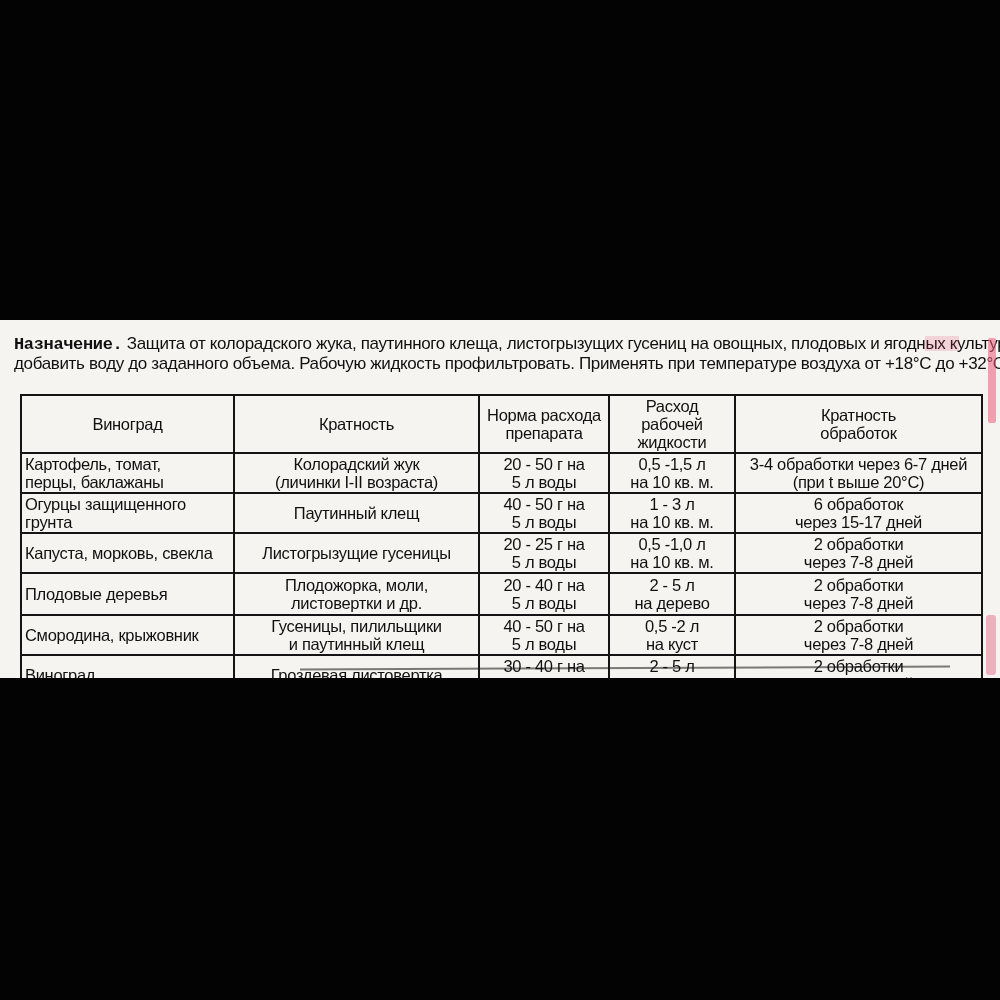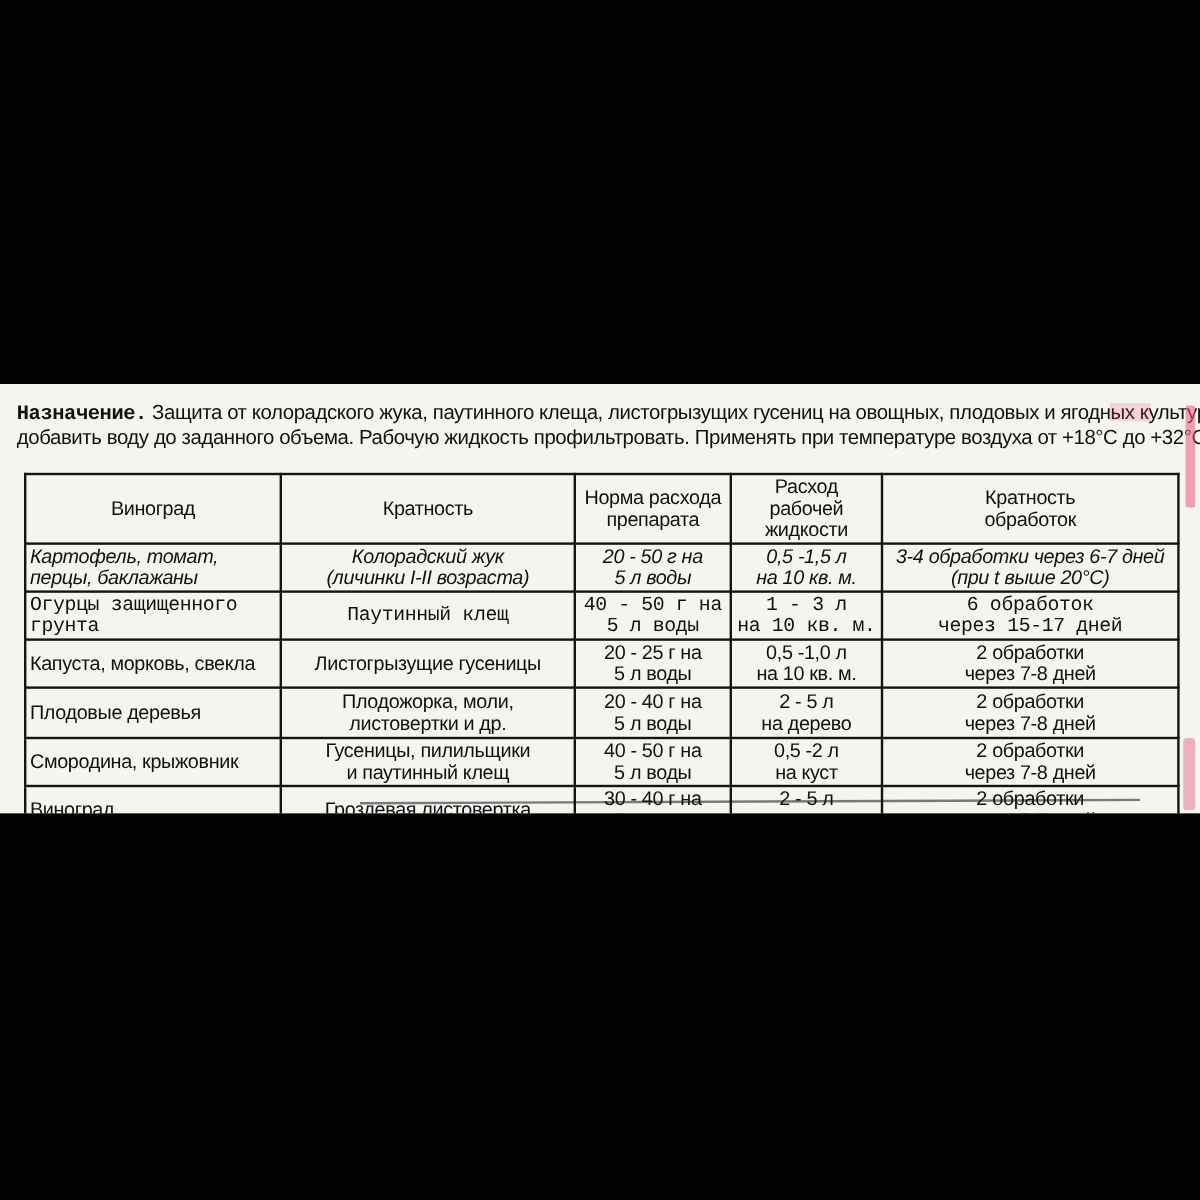--- a/index.html
+++ b/index.html
@@ -41,22 +41,22 @@
     border: 2.6px solid #141414;
     padding: 1px 3px;
     white-space: pre-line;
     vertical-align: middle;
     font-weight: 500;
   }
   table.apply th { font-weight: 500; text-align: center; }
   td.c0 { text-align: left; padding-left: 7px; }
   td.c1, td.c2, td.c3, td.c4 { text-align: center; }
   tr.hdr       { height: 32px; }
-  tr.r0 { height: 30px; font-style: italic; }
-  tr.r1 { height: 40px; font-family: Liberation Mono, monospace; }
+  tr.r0 { height: 30px; }
+  tr.r1 { height: 40px; }
   tr.r2 { height: 37px; }
   tr.r3 { height: 42px; margin-left: 35px; }
   tr.r4 { height: 40px; }
   tr.r5 { height: 35px; margin-left: 44px; }
   .artifact { position: absolute; pointer-events: none; }
   .streak1 { left: 988px; top: 18px; width: 8px; height: 85px; background: rgba(233,90,120,0.55); border-radius: 2px; }
   .streak2 { left: 925px; top: 16px; width: 34px; height: 15px; background: rgba(230,60,110,0.18); }
   .streak3 { left: 986px; top: 295px; width: 10px; height: 60px; background: rgba(225,95,125,0.45); border-radius: 3px; }
   .underline { left: 300px; top: 347px; width: 650px; height: 2px; background: rgba(20,20,20,0.55); transform: rotate(-0.25deg); }
 </style>

